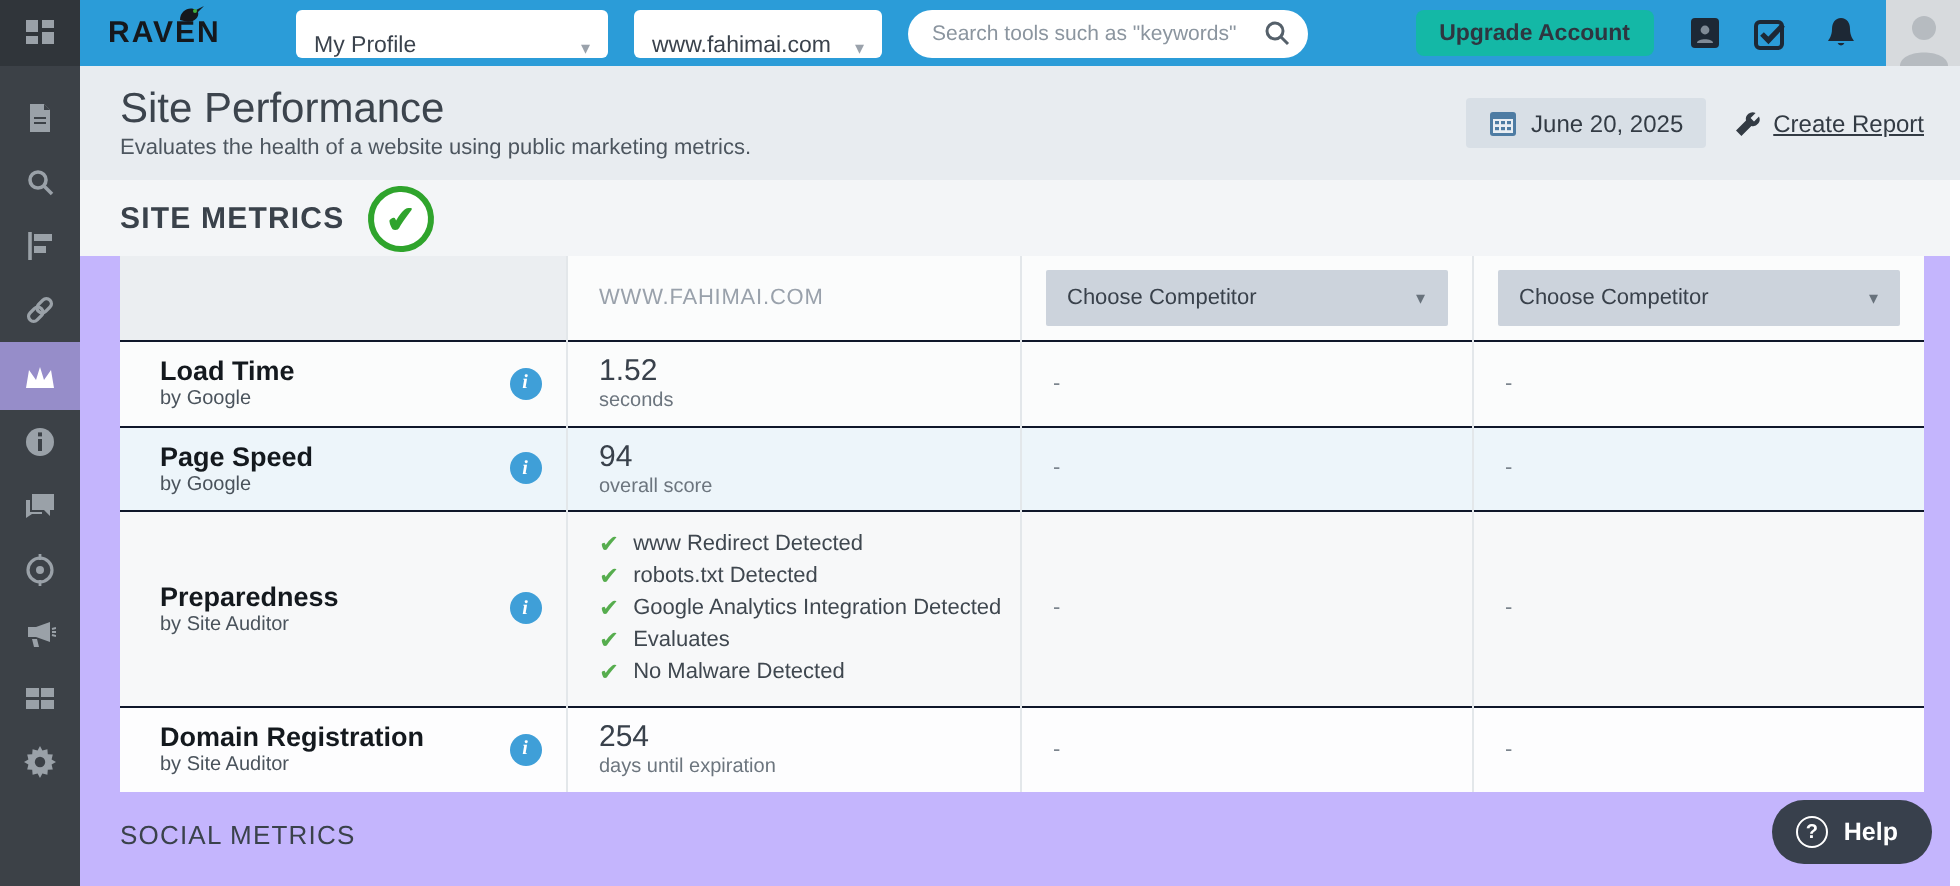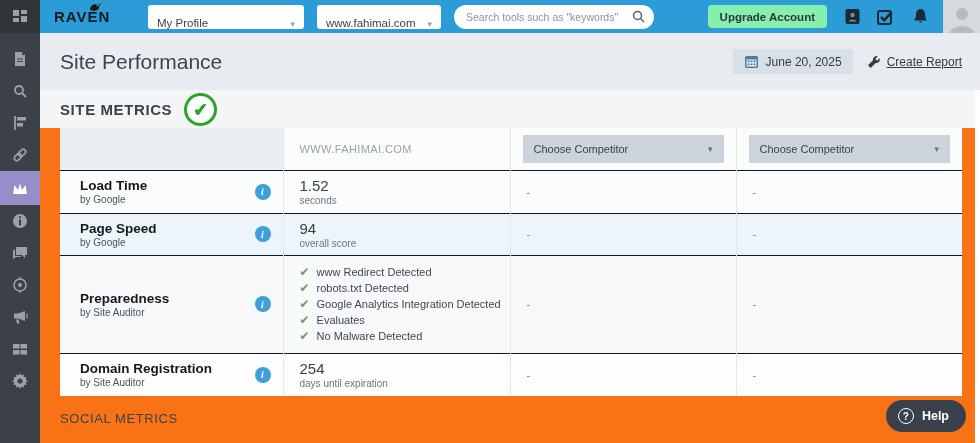--- a/index.html
+++ b/index.html
@@ -21,36 +21,36 @@
   .logo { position:relative; font-weight:bold; font-size:15px; letter-spacing:1px; color:#15181c; margin-right:22px; width:72px; }
   .logo .bird { position:absolute; top:-7px; left:34px; }
   .tb-select { background:#fff; border-radius:3px; height:24px; display:flex; align-items:flex-end; justify-content:space-between; padding:0 9px; font-size:11.5px; color:#3a424c; margin-right:13px; }
   .tb-select .caret { color:#9aa2ab; font-size:9px; margin-left:8px; }
   .sel-profile { width:156px; }
   .sel-domain { width:124px; }
   .tb-search { background:#fff; border-radius:12px; height:24px; width:200px; display:flex; align-items:center; padding:0 9px 0 12px; }
   .tb-search input { border:none; outline:none; flex:1; font-size:10.5px; color:#55606a; font-family:"Liberation Sans",sans-serif; background:transparent; }
   .tb-search input::placeholder { color:#8b959f; }
   .tb-spacer { flex:1; }
-  .upgrade-btn { background:#86efac; border:none; border-radius:4px; height:23px; padding:0 12px; font-size:11.5px; font-weight:bold; color:#2e3640; font-family:"Liberation Sans",sans-serif; cursor:pointer; }
+  .upgrade-btn { background:#14b8a6; border:none; border-radius:4px; height:23px; padding:0 12px; font-size:11.5px; font-weight:bold; color:#2e3640; font-family:"Liberation Sans",sans-serif; cursor:pointer; }
   .tb-icon { width:34px; display:flex; align-items:center; justify-content:center; }
   .avatar { width:37px; height:33px; background:#d7dadd; display:flex; align-items:flex-end; justify-content:center; overflow:hidden; margin-left:6px; }
 
   
   .page-header { position:absolute; left:40px; top:33px; width:940px; height:57px; background:#e8ecf0; display:flex; align-items:center; padding:0 18px 0 20px; z-index:10; }
   .ph-titles { flex:1; }
   .ph-title { font-size:21px; color:#3c444d; font-weight:normal; line-height:24px; }
   .ph-sub { font-size:11px; color:#4d565f; margin-top:1px; }
   .ph-controls { display:flex; align-items:center; gap:14px; }
   .add-comp { background:#fff; border:none; border-radius:13px; height:25px; padding:0 19px; font-size:11.5px; color:#3f4852; font-family:"Liberation Sans",sans-serif; cursor:pointer; }
   .date-box { background:#d8dfe6; height:25px; border-radius:2px; display:flex; align-items:center; gap:7px; padding:0 11px; font-size:12px; color:#333b44; cursor:pointer; }
   .create-report { display:flex; align-items:center; gap:6px; font-size:12px; color:#333b44; text-decoration:underline; cursor:pointer; }
 
   
-  .main { position:absolute; left:40px; top:90px; width:935px; height:353px; background:#f97316; }
+  .main { position:absolute; left:40px; top:90px; width:935px; height:353px; background:#c4b5fd; }
   .metrics-band { height:38px; background:#f3f5f7; display:flex; align-items:center; padding-left:20px; }
   .band-title { font-size:15px; font-weight:bold; letter-spacing:.6px; color:#3a424b; }
   .check-badge { width:33px; height:33px; border-radius:50%; border:3px solid #2fa42c; background:#fff; margin-left:12px; display:flex; align-items:center; justify-content:center; color:#2fa42c; font-size:18px; font-weight:bold; transform:rotate(-4deg); }
 
   table.metrics { border-collapse:collapse; margin-left:20px; margin-top:0; table-layout:fixed; width:902px; }
   table.metrics col.c0 { width:223px; }
   table.metrics col.c1 { width:227px; }
   table.metrics col.c2 { width:226px; }
   table.metrics col.c3 { width:226px; }
   table.metrics td { vertical-align:middle; border-left:1px solid #e3e7ea; }
@@ -234,20 +234,21 @@
       <svg width="30" height="28" viewBox="0 0 30 28">
           <circle cx="15" cy="9" r="6" fill="#b6bbc0"></circle>
           <path d="M3 28 c0-9 24-9 24 0 z" fill="#b6bbc0"></path>
         </svg>
     </div>
   </div>
 
   <div class="page-header">
     <div class="ph-titles">
       <div class="ph-title">Site Performance</div>
+      <div class="ph-sub">Evaluates the health of a website using public marketing metrics.</div>
     </div>
     <div class="ph-controls">
       <div class="date-box">
         <svg width="15" height="15" viewBox="0 0 15 15">
             <rect x="1" y="2" width="13" height="12" rx="1.5" fill="#4e7ca3"></rect>
             <rect x="2.5" y="5.5" width="10" height="7" fill="#e9eef3"></rect>
             <g fill="#4e7ca3">
               <rect x="3.5" y="6.5" width="2" height="1.6"></rect>
               <rect x="6.5" y="6.5" width="2" height="1.6"></rect>
               <rect x="9.5" y="6.5" width="2" height="1.6"></rect>

